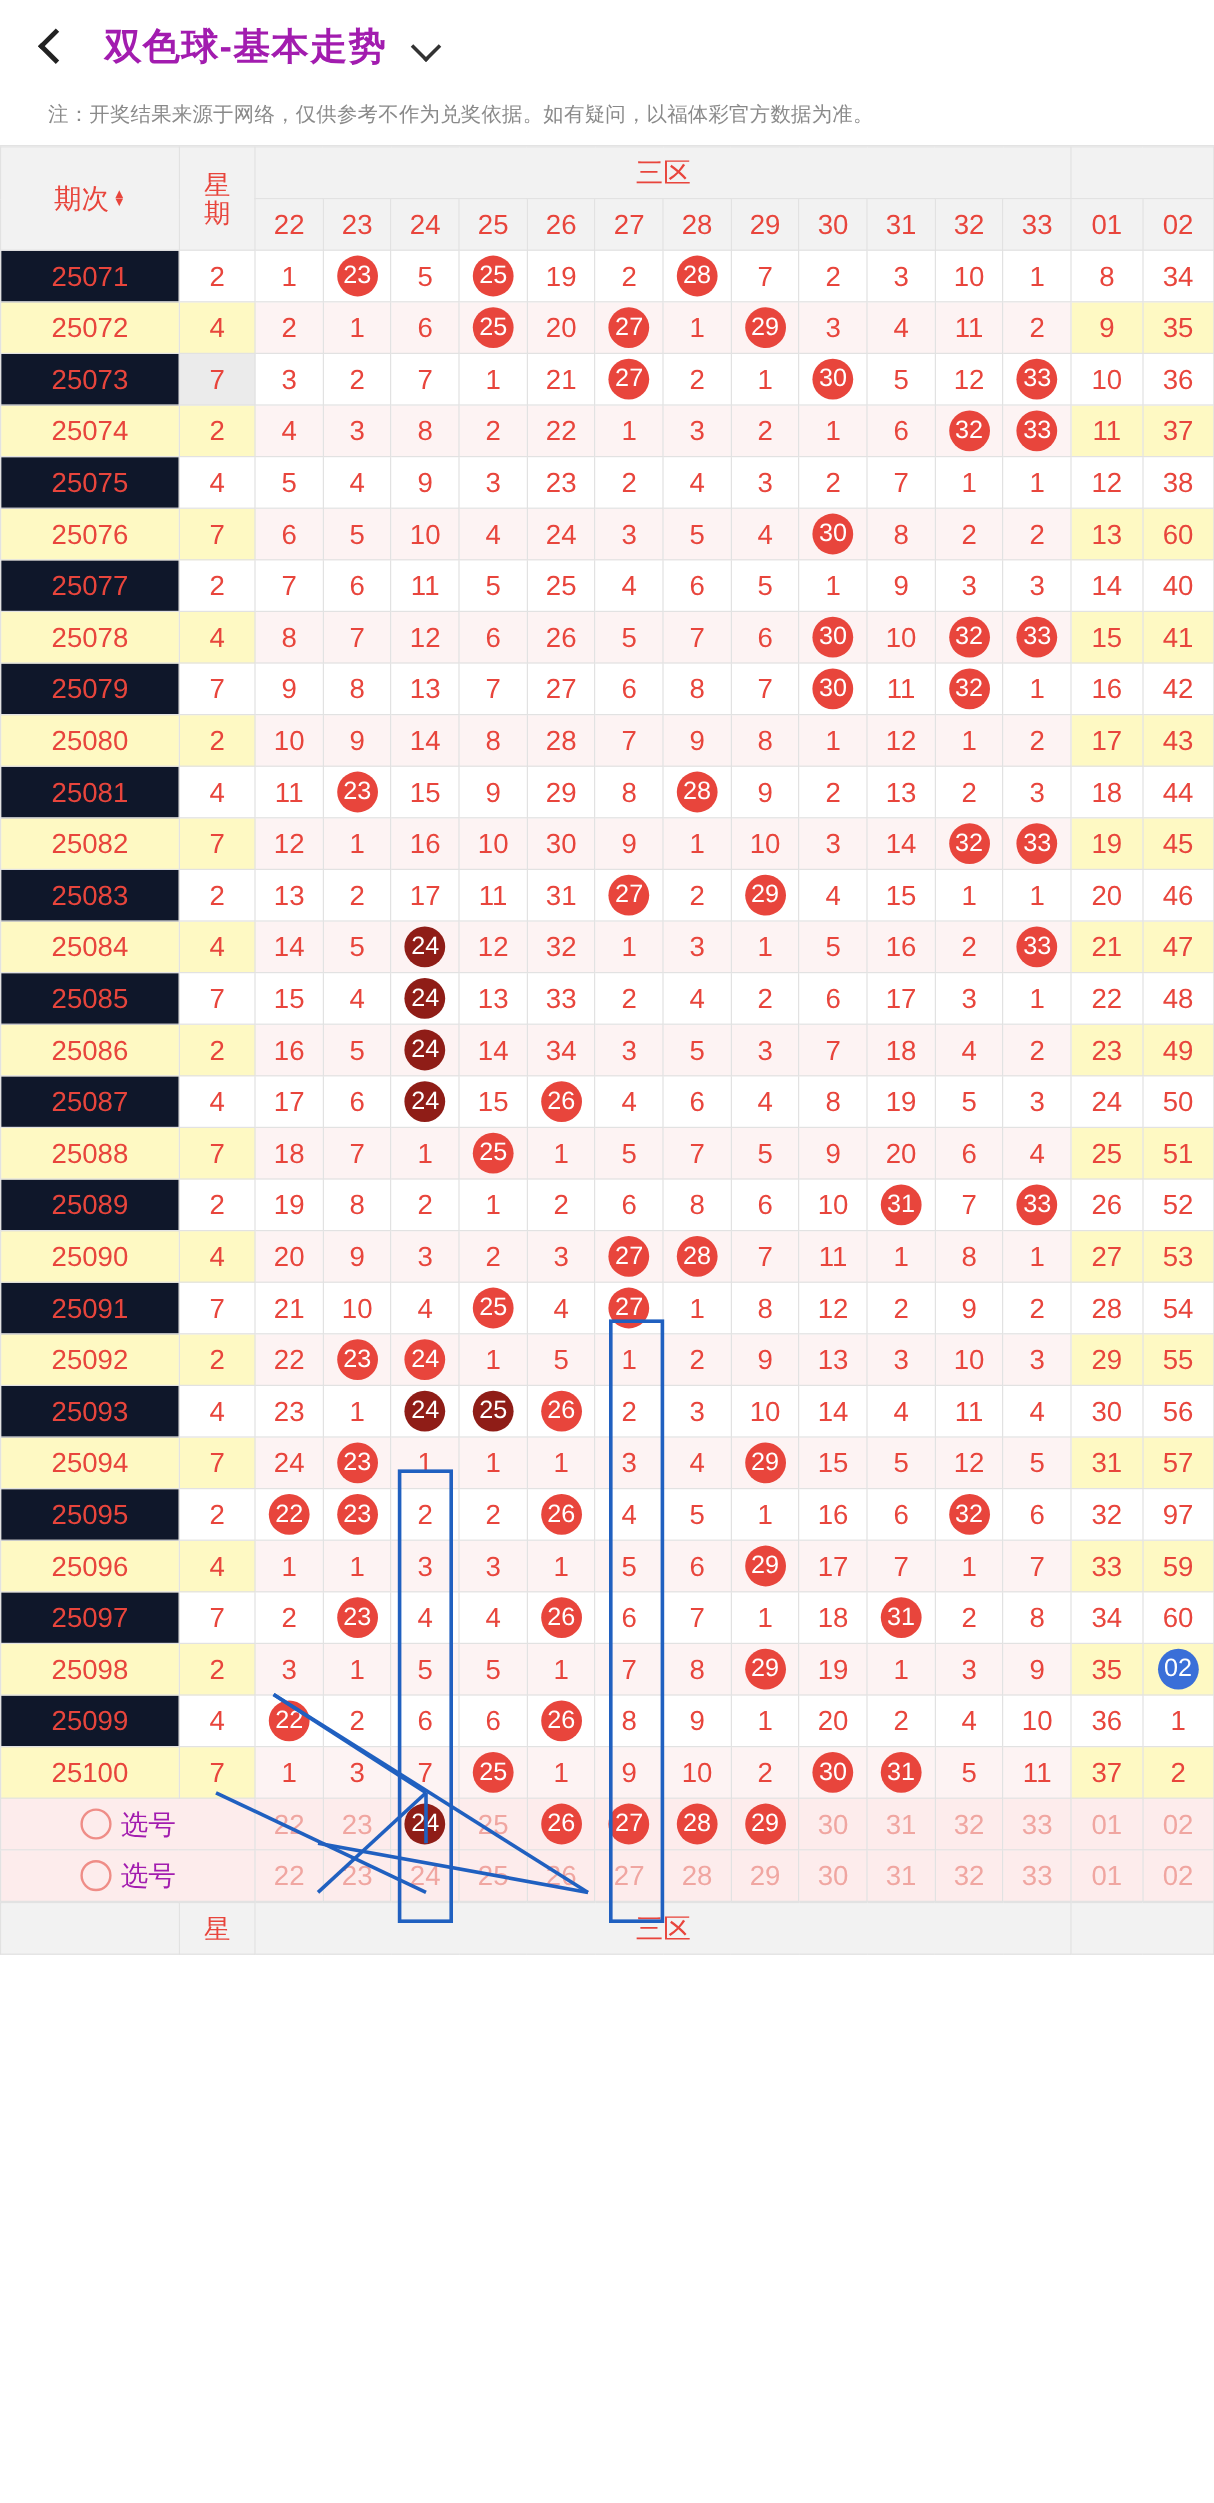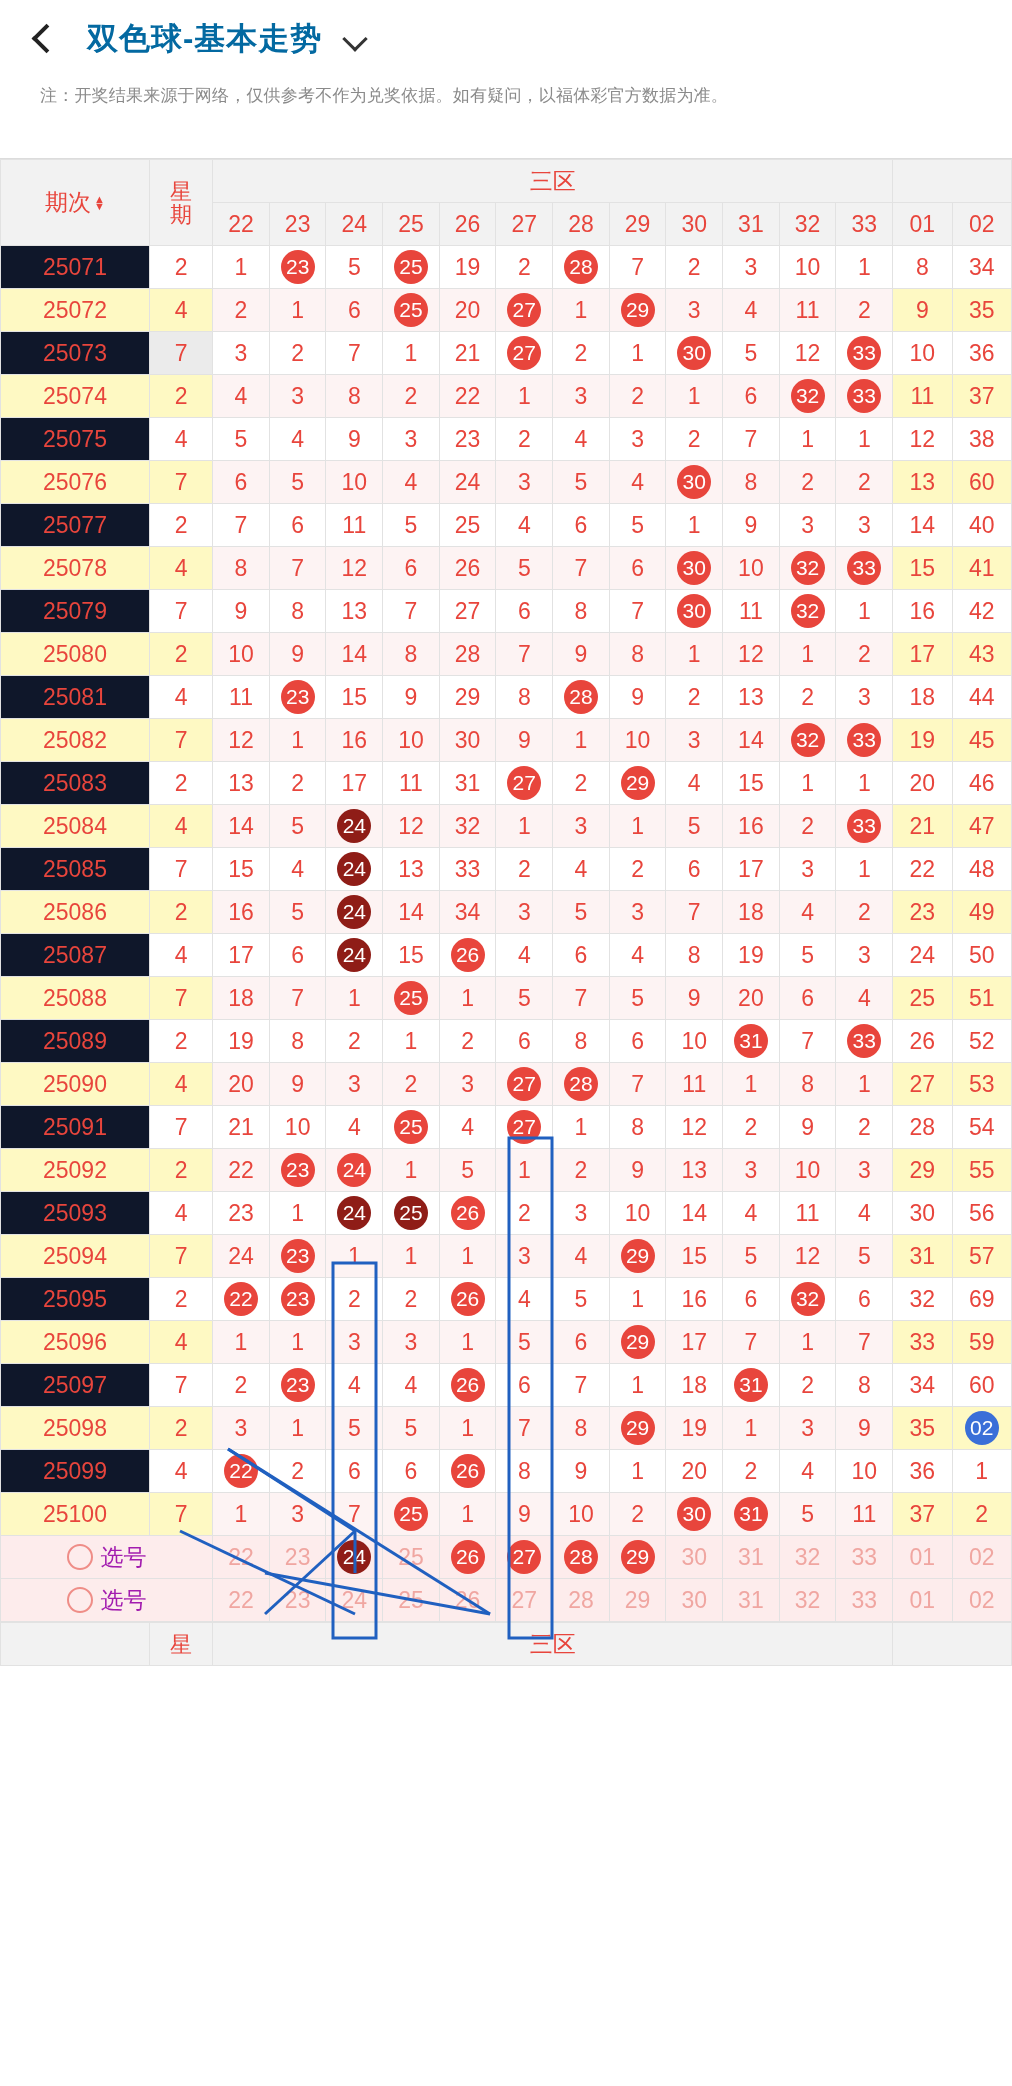--- a/index.html
+++ b/index.html
@@ -37,21 +37,21 @@
     top: 6px;
     width: 17px;
     height: 17px;
     border-left: 4px solid #222;
     border-bottom: 4px solid #222;
     transform: rotate(45deg);
   }
   .header-title {
     font-size: 31px;
     font-weight: bold;
-    color: #0369a1;
+    color: #a21caf;
     margin-left: 27px;
     letter-spacing: 1px;
   }
   .chevron-down {
     margin-left: 20px;
     width: 26px;
     height: 26px;
     position: relative;
     cursor: pointer;
   }
@@ -73,21 +73,20 @@
     color: #8a8a8a;
     padding: 6px 0 14px 26px;
     letter-spacing: 0.2px;
     margin-left: 14px;
   }
 
   
   .table-wrap {
     position: relative;
     border-top: 1px solid #dcdcdc;
-    margin-top: 37px;
   }
   table.trend {
     border-collapse: collapse;
     width: 1012px;
     table-layout: fixed;
   }
   table.trend td, table.trend th {
     border: 1px solid #e2e2e2;
     text-align: center;
     font-size: 23px;
@@ -717,21 +716,21 @@
           <td class="red-col">2</td>
           <td class="red-col"><span class="ball red">26</span></td>
           <td class="red-col">4</td>
           <td class="red-col">5</td>
           <td class="red-col">1</td>
           <td class="red-col">16</td>
           <td class="red-col">6</td>
           <td class="red-col"><span class="ball red">32</span></td>
           <td class="red-col">6</td>
           <td class="blue-col">32</td>
-          <td class="blue-col">69</td>
+          <td class="blue-col">97</td>
         </tr>
         <tr class="alt">
           <td class="issue">25096</td>
           <td class="week">4</td>
           <td class="red-col">1</td>
           <td class="red-col">1</td>
           <td class="red-col">3</td>
           <td class="red-col">3</td>
           <td class="red-col">1</td>
           <td class="red-col">5</td>

